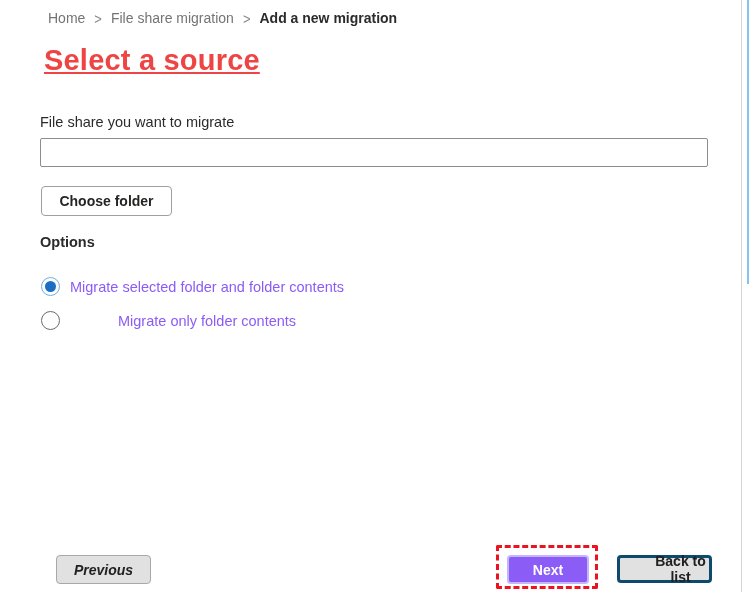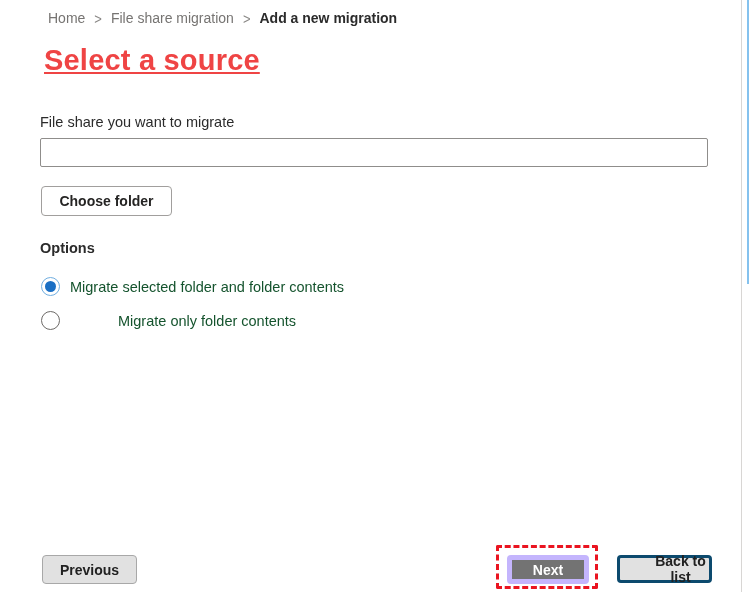--- a/index.html
+++ b/index.html
@@ -83,21 +83,21 @@
     height: 30px;
     background: #ffffff;
     border: 1px solid #a19f9d;
     color: #252423;
   }
 
   
   .options-label {
     position: absolute;
     left: 40px;
-    top: 240px;
+    top: 234px;
     font-size: 14.5px;
     font-weight: 700;
     color: #2b2b2b;
   }
   .radio-row {
     position: absolute;
     left: 41px;
     display: flex;
     align-items: center;
     cursor: pointer;
@@ -114,52 +114,53 @@
     align-items: center;
     justify-content: center;
     flex: none;
   }
   .radio-row.selected .radio-circle { border-color: #71aee0; }
   .radio-dot { width: 11px; height: 11px; border-radius: 50%; background: transparent; }
   .radio-row.selected .radio-dot { background: #1a6fc4; }
   .radio-label {
     margin-left: 10px;
     font-size: 14.5px;
-    color: #14532d;
+    color: #8b5cf6;
   }
 
   
   .previous-btn {
     position: absolute;
-    left: 42px;
+    left: 56px;
     top: 555px;
     width: 95px;
     height: 29px;
     background: #e1e1e1;
     border: 1px solid #a8a8a8;
     color: #212121;
+    font-style: italic;
   }
   .next-highlight {
     position: absolute;
     left: 496px;
     top: 545px;
     width: 102px;
     height: 44px;
     border: 3px dashed #ea1420;
     border-radius: 2px;
     pointer-events: none;
   }
   .next-btn {
     position: absolute;
     left: 507px;
     top: 555px;
     width: 82px;
     height: 29px;
-    background: #737373;
-    border: 5px solid #c4b5fd;
+    background: #8b5cf6;
+    border: 2px solid #c4b5fd;
     color: #ffffff;
   }
   .back-to-list-btn {
     position: absolute;
     left: 617px;
     top: 555px;
     width: 95px;
     height: 28px;
     background: #e1e1e1;
     border: 3px solid #0c4a6e;

